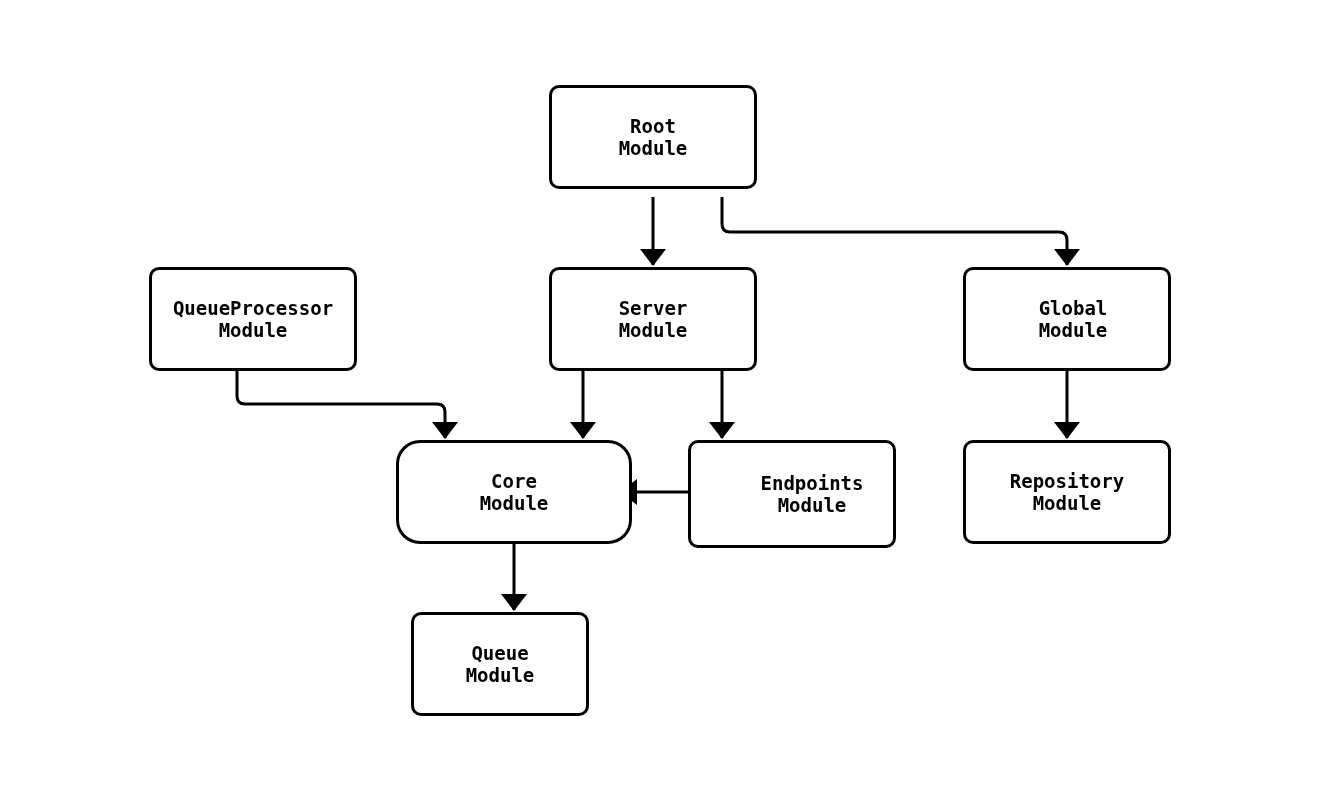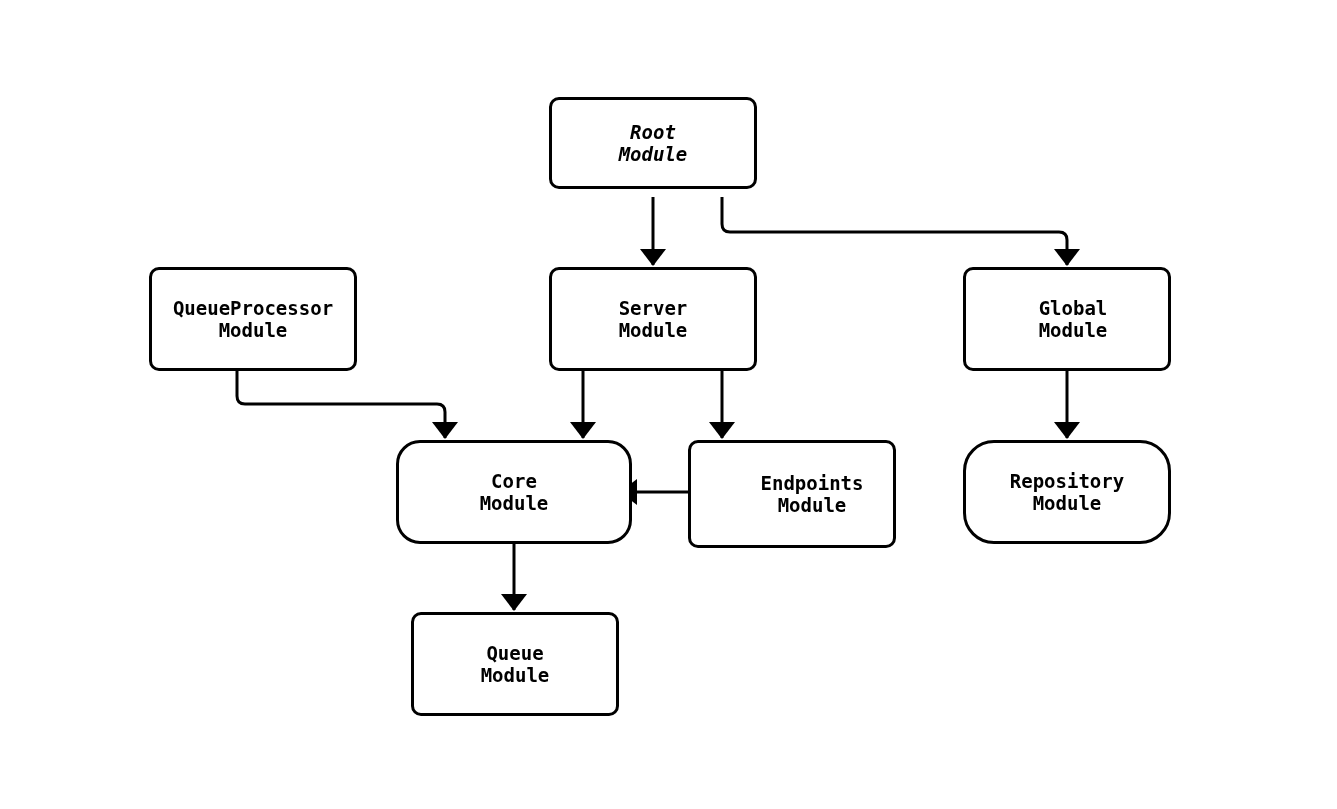--- a/index.html
+++ b/index.html
@@ -63,21 +63,21 @@
     <path class="edge" marker-end="url(#arrowhead)" d="M 653 197 L 653 265"></path>
     <path class="edge" marker-end="url(#arrowhead)" d="M 722 197 L 722 224 Q 722 232 730 232 L 1059 232 Q 1067 232 1067 240 L 1067 265"></path>
     <path class="edge" marker-end="url(#arrowhead)" d="M 237 371 L 237 396 Q 237 404 245 404 L 437 404 Q 445 404 445 412 L 445 438"></path>
     <path class="edge" marker-end="url(#arrowhead)" d="M 583 371 L 583 438"></path>
     <path class="edge" marker-end="url(#arrowhead)" d="M 722 371 L 722 438"></path>
     <path class="edge" marker-end="url(#arrowhead)" d="M 688 492 L 621 492"></path>
     <path class="edge" marker-end="url(#arrowhead)" d="M 1067 371 L 1067 438"></path>
     <path class="edge" marker-end="url(#arrowhead)" d="M 514 544 L 514 610"></path>
   </svg>
 
-  <div class="node" style="left: 549px; top: 97px; width: 208px; height: 92px; font-style: italic;">
+  <div class="node" style="left: 549px; top: 85px; width: 208px; height: 104px;">
     <span class="label">Root
 Module</span>
   </div>
   <div class="node" style="left: 149px; top: 267px; width: 208px; height: 104px;">
     <span class="label">QueueProcessor
 Module</span>
   </div>
   <div class="node" style="left: 549px; top: 267px; width: 208px; height: 104px;">
     <span class="label">Server
 Module</span>
@@ -87,22 +87,22 @@
 Module</span>
   </div>
   <div class="node" style="left: 396px; top: 440px; width: 236px; height: 104px; border-radius: 24px;">
     <span class="label">Core
 Module</span>
   </div>
   <div class="node" style="left: 688px; top: 440px; width: 208px; height: 108px; padding-left: 40px;">
     <span class="label">Endpoints
 Module</span>
   </div>
-  <div class="node" style="left: 963px; top: 440px; width: 208px; height: 104px; border-radius: 31px;">
+  <div class="node" style="left: 963px; top: 440px; width: 208px; height: 104px;">
     <span class="label">Repository
 Module</span>
   </div>
-  <div class="node" style="left: 411px; top: 612px; width: 208px; height: 104px;">
+  <div class="node" style="left: 411px; top: 612px; width: 178px; height: 104px;">
     <span class="label">Queue
 Module</span>
   </div>
 
 </div>
 
 </body></html>

